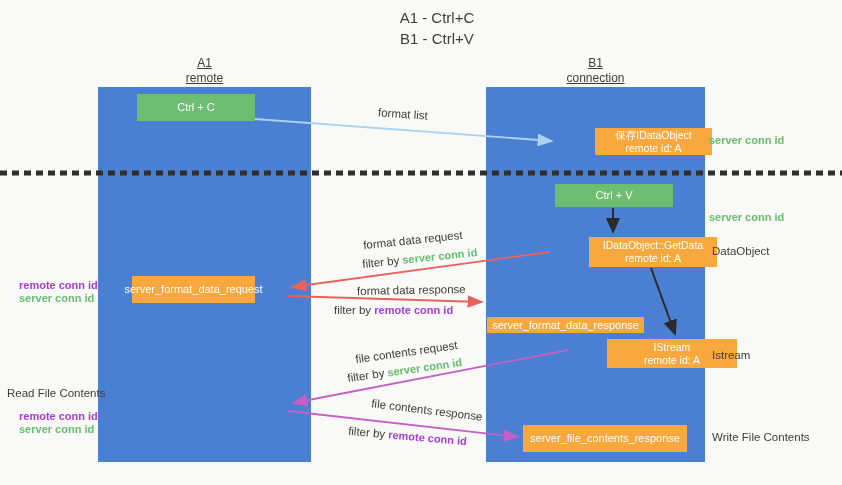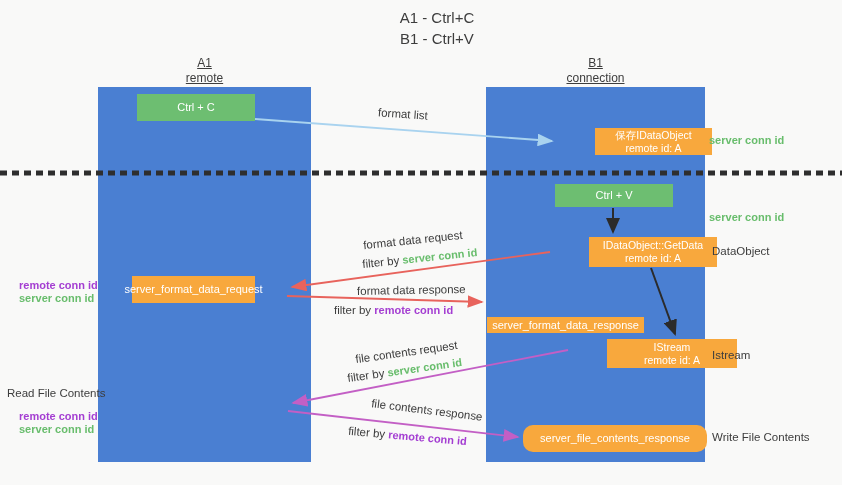--- a/index.html
+++ b/index.html
@@ -29,21 +29,21 @@
   .node.orange{background:var(--c-box-orange,#f8a83d);}
   .node.two-line{font-size:10.5px;margin-left:39px;}
   .b-ctrl-c{left:137px;top:94px;width:118px;height:27px;}
   .b-save-ido{left:556px;top:128px;width:117px;height:27px;}
   .b-ctrl-v{left:555px;top:184px;width:118px;height:23px;}
   .b-getdata{left:550px;top:237px;width:128px;height:30px;}
   .b-fmt-req{left:132px;top:276px;width:123px;height:27px;}
   .b-fmt-resp{left:487px;top:289px;width:157px;height:16px;margin-top:28px;}
   .b-istream{left:568px;top:339px;width:130px;height:29px;}
   .b-file-req{left:128px;top:392px;width:160px;height:26px;}
-  .b-file-resp{left:523px;top:425px;width:184px;height:27px;border-radius:10px;}
+  .b-file-resp{left:523px;top:425px;width:164px;height:27px;}
   .side-label{font-size:11.5px;color:var(--c-text-dark,#3d3d3d);white-space:nowrap;}
   .tag{font-size:11px;font-weight:bold;white-space:nowrap;}
   .tag.green{color:var(--c-text-green,#68bd6c);}
   .tag.purple{color:var(--c-text-purple,#a43ed2);}
   .arrow-label{
     font-size:11.5px;color:var(--c-text-dark,#3d3d3d);white-space:nowrap;
     transform-origin:center center;
   }
   .arrow-label .tag{font-size:11px;}
   svg.overlay{left:0;top:0;pointer-events:none;}

